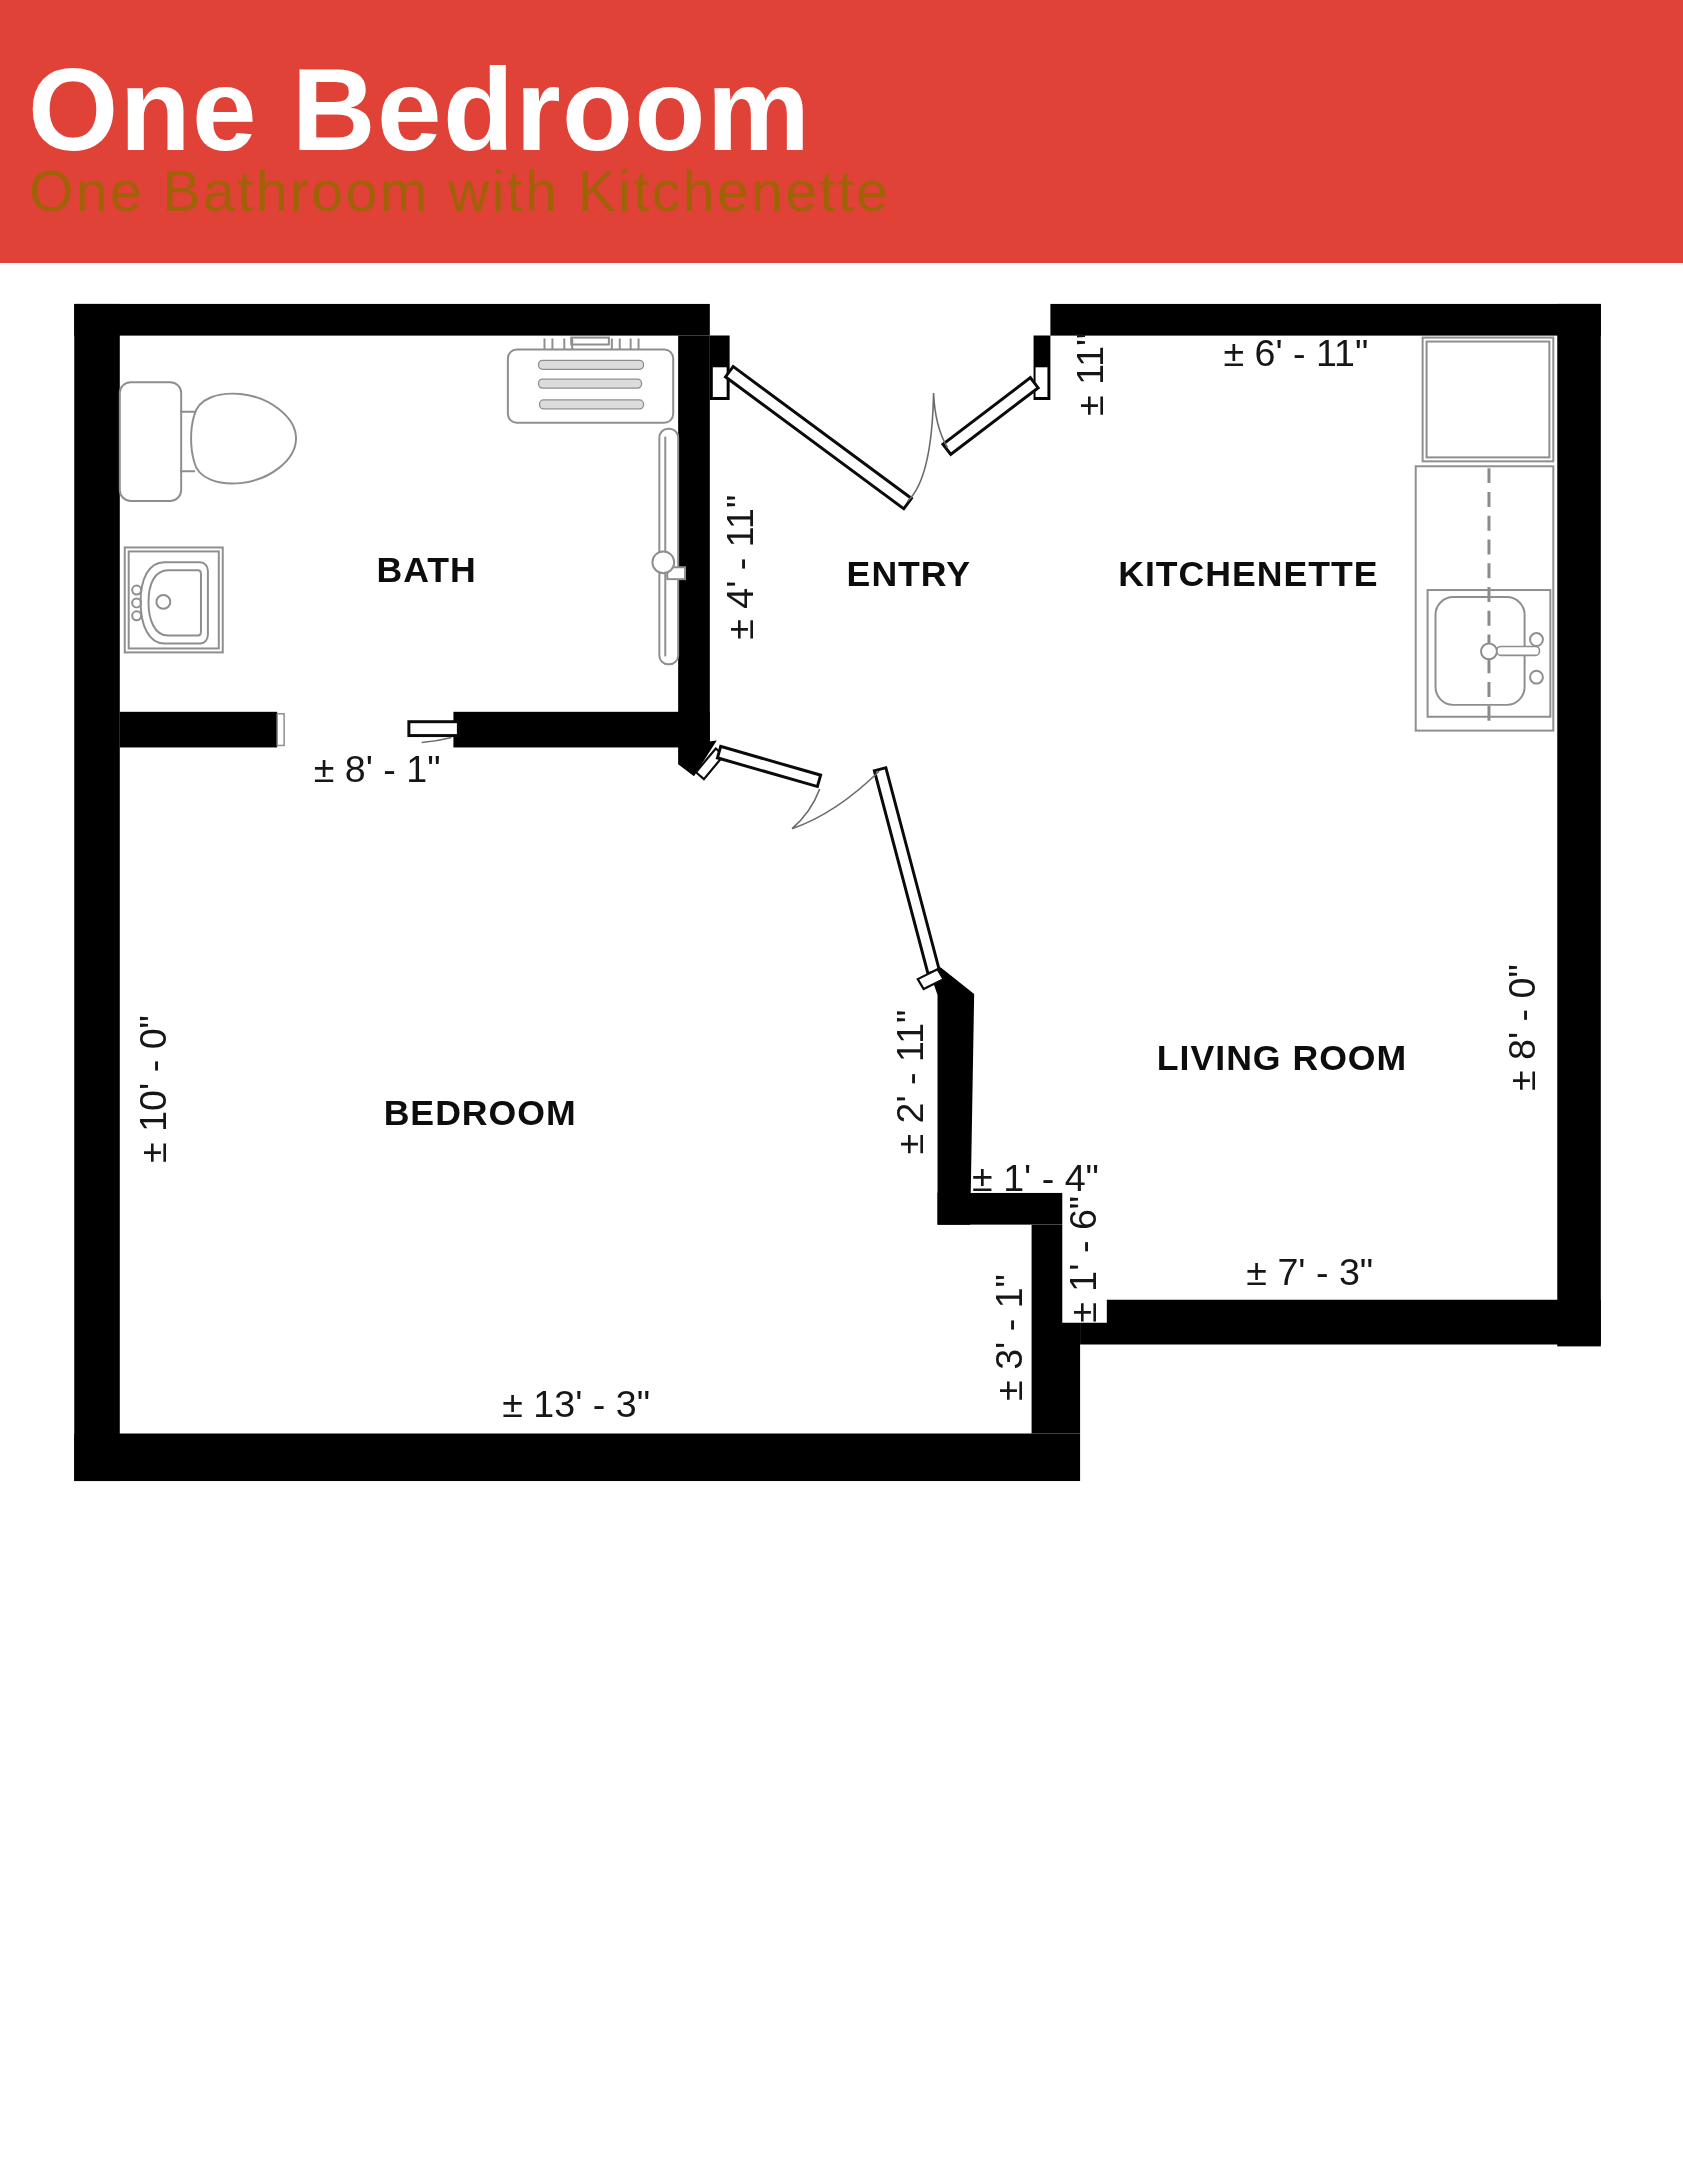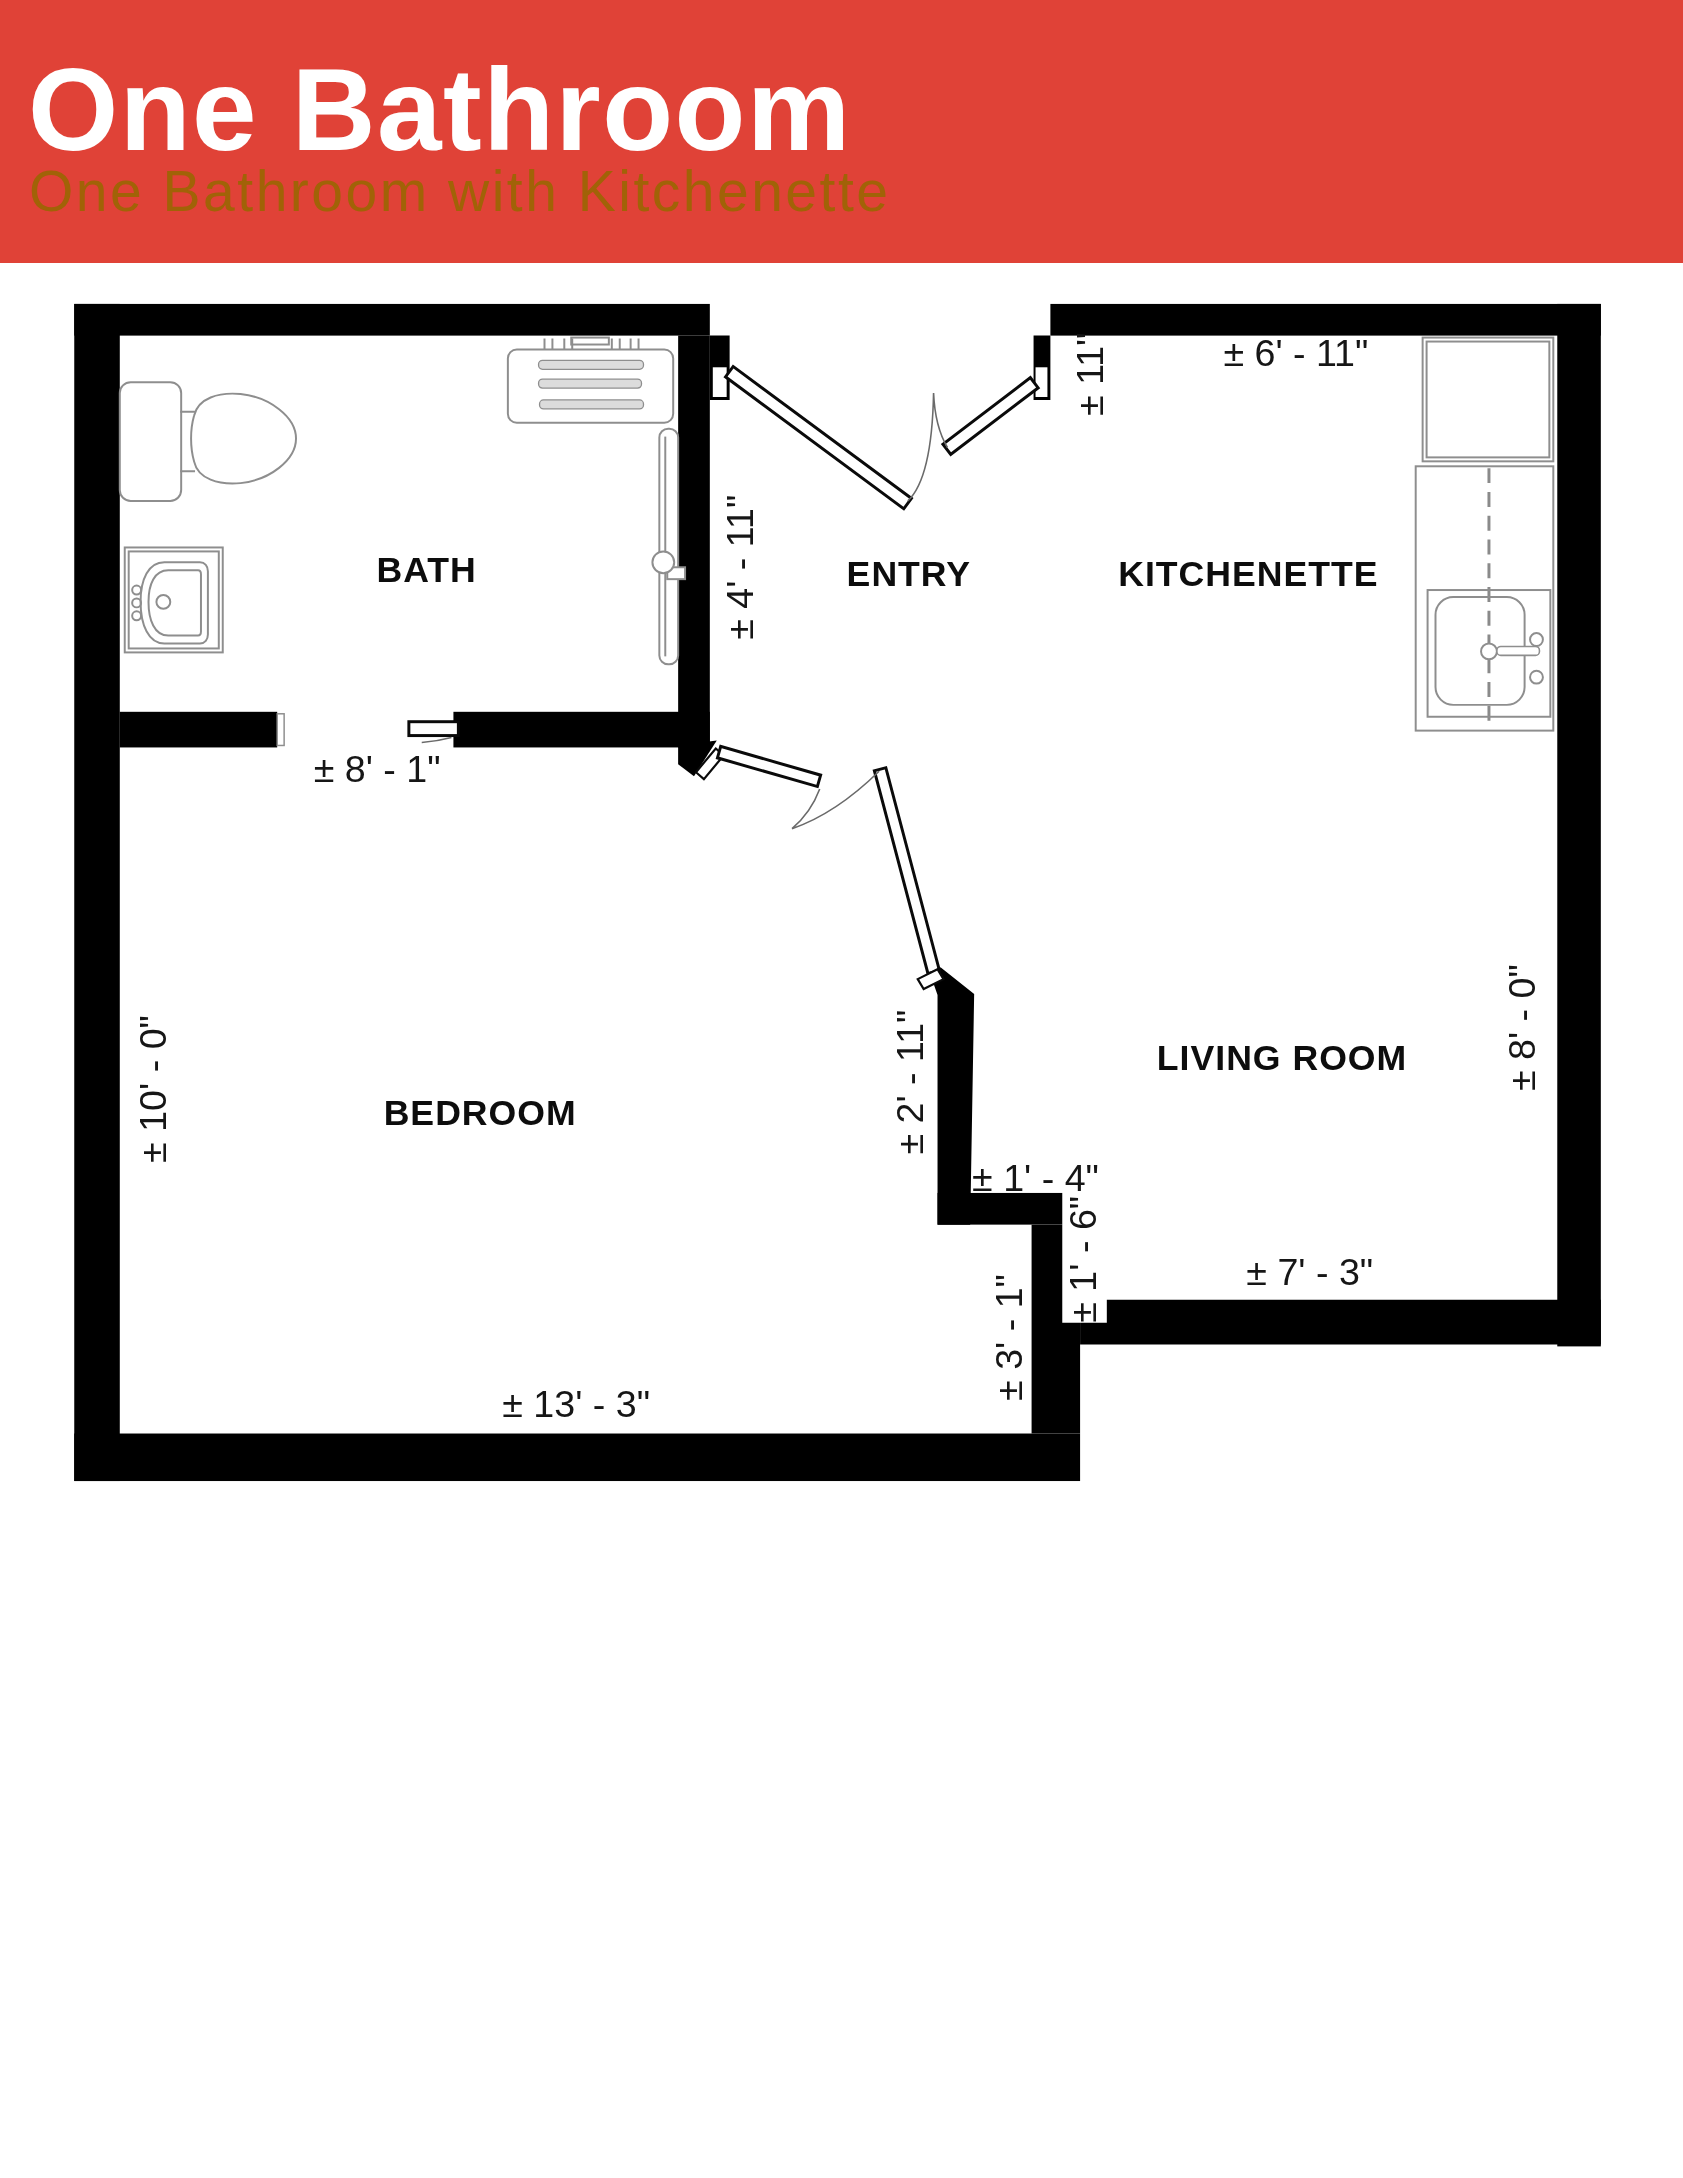--- a/index.html
+++ b/index.html
@@ -13,21 +13,21 @@
   .fx{fill:none;stroke:#8e8e8e;stroke-width:2;}
   .fxw{fill:#ffffff;stroke:#8e8e8e;stroke-width:2;}
   .leaf{fill:#ffffff;stroke:#0a0a0a;stroke-width:3;}
   .arc{fill:none;stroke:#6a6a6a;stroke-width:1.6;}
 </style>
 </head>
 <body>
 
 <div class="banner"></div>
 
-<h1 class="title">One Bathroom</h1>
+<h1 class="title">One Bedroom</h1>
 
 <p class="subtitle">One Bathroom with Kitchenette</p>
 
 <svg width="1683" height="2178" viewBox="0 0 1700 2200">
 
   <rect x="75" y="307" width="642" height="32" fill="#000"></rect>
 
   <rect x="1061" y="307" width="556" height="32" fill="#000"></rect>
 
   <rect x="75" y="307" width="46" height="1189" fill="#000"></rect>

